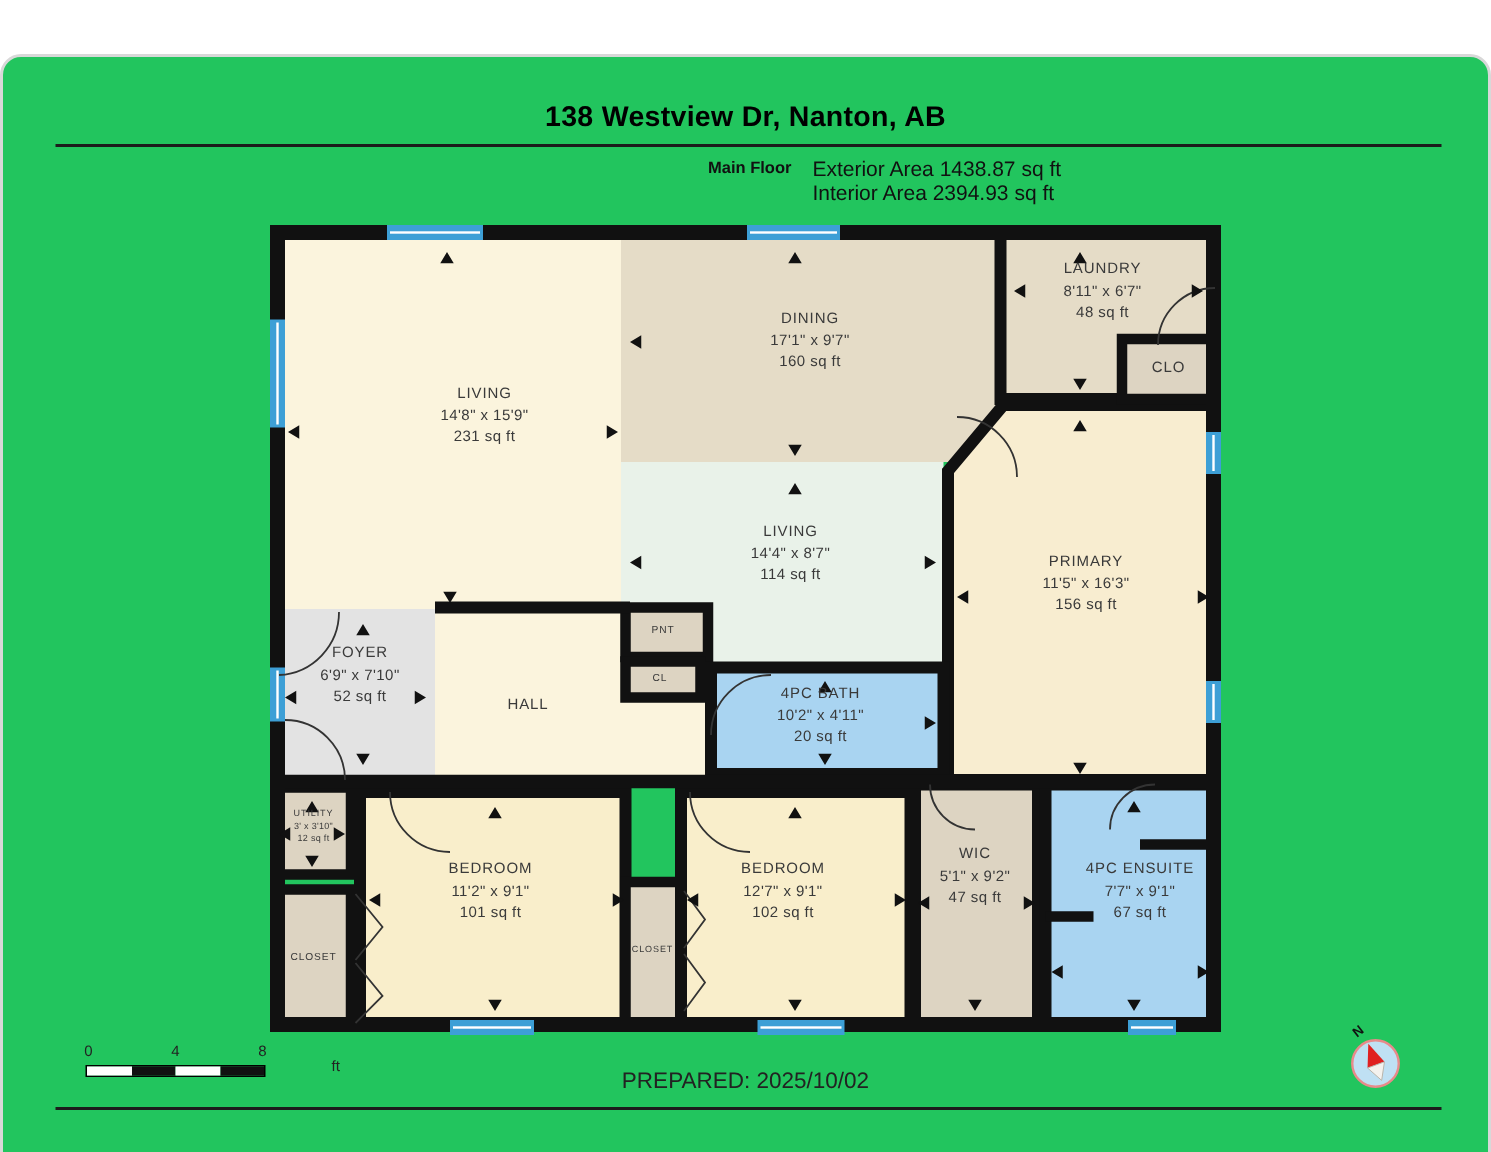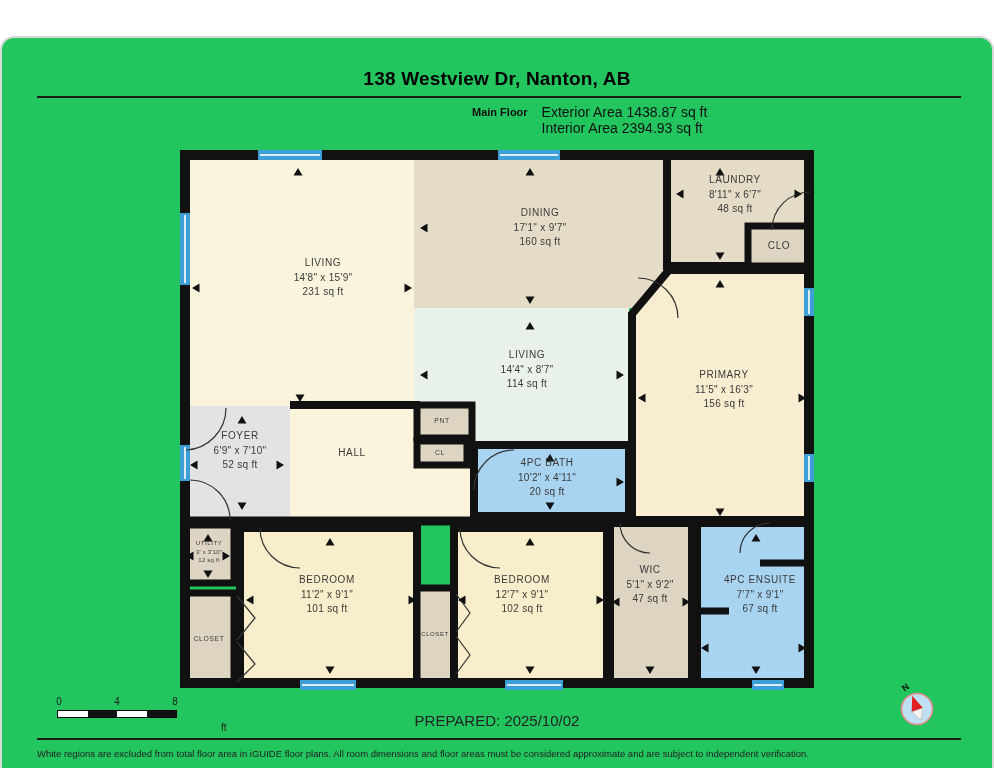--- a/index.html
+++ b/index.html
@@ -19,21 +19,21 @@
           font-size:10px;line-height:1.45;color:#3a3a3a;white-space:nowrap;letter-spacing:.3px;}
   .rlabel .rname{letter-spacing:.6px;}
   .rlabel.tiny{font-size:6px;letter-spacing:.2px;}
   .rlabel.small{font-size:6.8px;}
   .scalebar{position:absolute;left:55px;top:658px;width:150px;height:30px;font-size:10px;}
   .scalebar .tick{position:absolute;top:0;transform:translateX(-50%);color:#222;}
   .sb-track{position:absolute;left:0;top:14px;width:120px;height:8px;border:1px solid #000;
             display:flex;box-sizing:border-box;}
   .sb-track i{flex:1;display:block;}
   .sb-track i.b{background:#111;} .sb-track i.w{background:#fff;}
-  .sb-unit{position:absolute;left:128px;top:26px;color:#222;padding-left:36px;}
+  .sb-unit{position:absolute;left:128px;top:10px;color:#222;padding-left:36px;}
   .prepared{position:absolute;left:0;right:0;top:674px;text-align:center;font-size:15px;color:#222;}
   .compass{position:absolute;left:890px;top:638px;width:50px;height:58px;}
   .disclaimer{position:absolute;left:35px;top:710px;width:930px;font-size:9.5px;color:#222;}
   text.nlab{font-size:9px;font-weight:700;fill:#111;}
 </style>
 </head>
 <body>
 
 <div class="page">
 
@@ -170,21 +170,21 @@
     <div class="rlabel" style="left:544px;top:240px">
       <div class="rname">PRIMARY</div>
       <div>11'5" x 16'3"</div>
       <div>156 sq ft</div>
     </div>
     <div class="rlabel" style="left:60px;top:301px">
       <div class="rname">FOYER</div>
       <div>6'9" x 7'10"</div>
       <div>52 sq ft</div>
     </div>
-    <div class="rlabel" style="left:172px;top:303px">
+    <div class="rlabel" style="left:172px;top:321px">
       <div class="rname">HALL</div>
     </div>
     <div class="rlabel small" style="left:262px;top:271px">
       <div class="rname">PNT</div>
     </div>
     <div class="rlabel small" style="left:260px;top:303px">
       <div class="rname">CL</div>
     </div>
     <div class="rlabel" style="left:367px;top:328px">
       <div class="rname">4PC BATH</div>
@@ -244,15 +244,14 @@
       <text class="nlab" x="10" y="14" transform="rotate(-38 14 11)">N</text>
       <circle cx="25" cy="33" r="15.5" stroke-width="1.6" stroke="#e98a8a" fill="#bfe0f3"></circle>
       <g transform="rotate(-20 25 33)">
         <polygon points="25,19 19,34 31,34" fill="#e02020"></polygon>
         <polygon points="19,34 31,34 25,45" fill="#f4f2ee" stroke="#b9b4aa" stroke-width="0.6"></polygon>
       </g>
     </svg>
   </div>
 
   <div class="rule bottom"></div>
-  <div class="disclaimer">White regions are excluded from total floor area in iGUIDE floor plans. All room dimensions and floor areas must be considered approximate and are subject to independent verification.</div>
 
 </div>
 
 </body></html>

